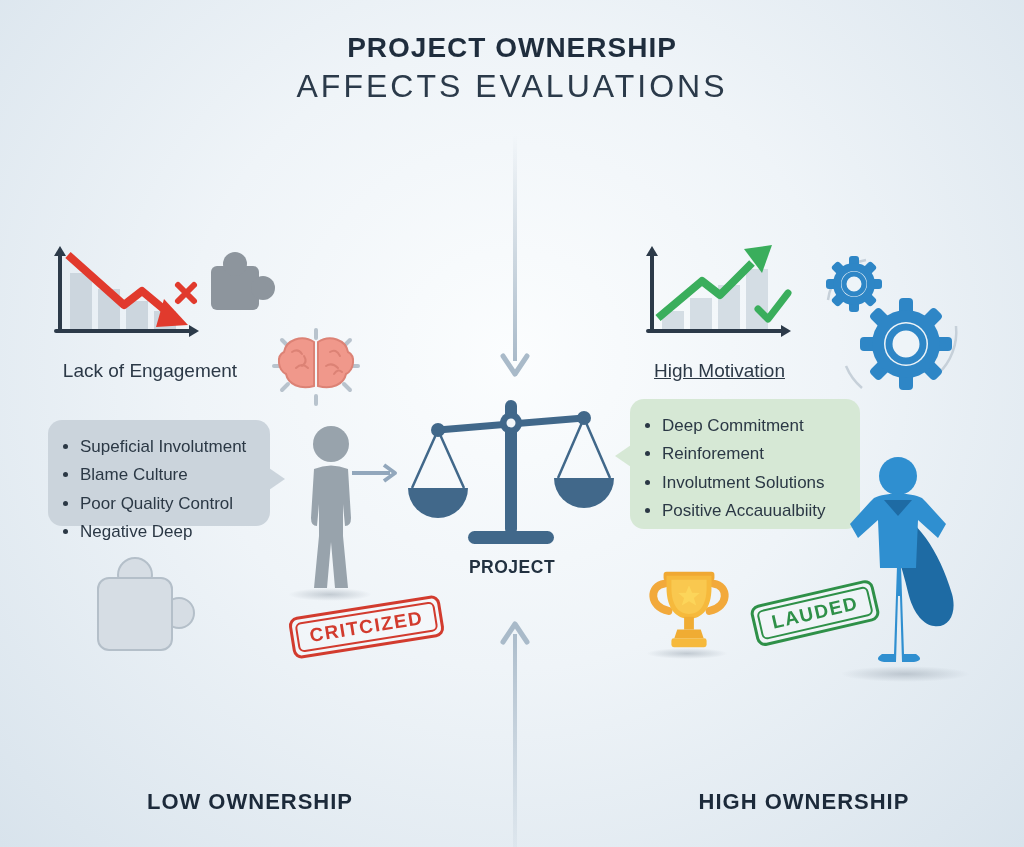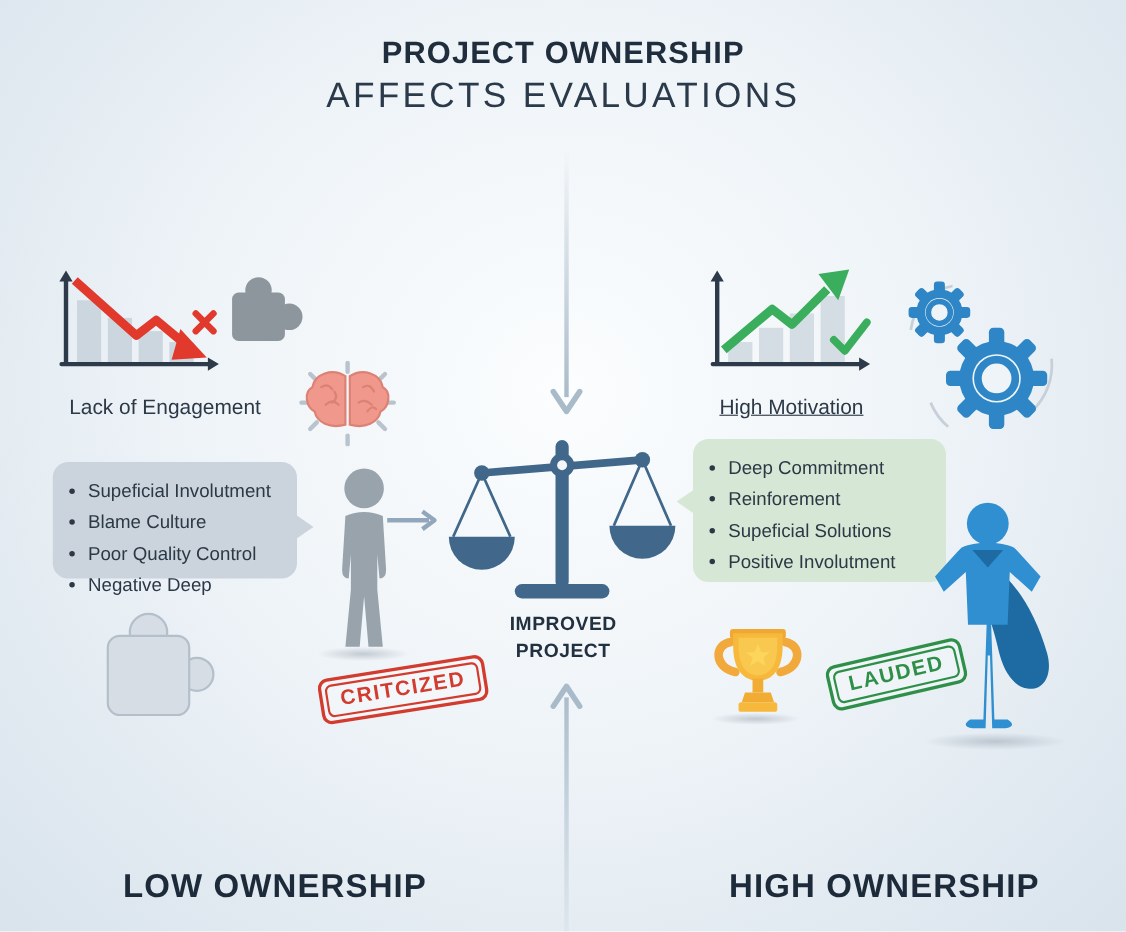--- a/index.html
+++ b/index.html
@@ -27,21 +27,21 @@
   .icon-caption{font-size:19px;color:#2c3947;text-align:center;}
   
   .outcome{text-align:center;font-weight:bold;font-size:17.5px;letter-spacing:.5px;color:#223140;line-height:1.35;}
   
   .stamp{font-weight:bold;font-size:19px;letter-spacing:1.5px;padding:7px 16px;
     border:3px solid currentColor;border-radius:9px;background:rgba(255,255,255,.25);}
   .stamp::before{content:"";position:absolute;inset:3px;border:2px solid currentColor;border-radius:6px;}
   .stamp-red{color:#d23b2e;transform:rotate(-9deg);}
   .stamp-green{color:#2e9048;transform:rotate(-13deg);}
   
-  .footer-label{font-size:30px;font-weight:bold;color:#1c2a3a;letter-spacing:1px;text-align:center;}
+  .footer-label{font-size:22px;font-weight:bold;color:#1c2a3a;letter-spacing:1px;text-align:center;}
   
   .shadow{background:radial-gradient(ellipse, rgba(140,152,164,.45) 0%, rgba(140,152,164,0) 70%);}
 </style>
 </head>
 <body>
 
 <div class="canvas">
 
   <div class="abs title">
     <div class="t1">PROJECT OWNERSHIP</div>
@@ -147,21 +147,20 @@
     <circle cx="105" cy="31" r="11" fill="#41688a"></circle>
     <circle cx="105" cy="31" r="4.5" fill="#f2f7fa"></circle>
     <g stroke="#41688a" stroke-width="2.5" fill="none">
       <path d="M32,38 L6,96 M32,38 L58,96"></path>
       <path d="M178,26 L152,86 M178,26 L204,86"></path>
     </g>
     <path d="M2,96 A30,30 0 0,0 62,96 Z" fill="#41688a"></path>
     <path d="M148,86 A30,30 0 0,0 208,86 Z" fill="#41688a"></path>
   </svg>
   <div class="abs outcome" style="left:427px;top:556px;width:170px;">
-    <div>IMPROVED</div>
     <div>PROJECT</div>
   </div>
 
   <div class="abs stamp stamp-red" style="left:290px;top:606px;">CRITCIZED</div>
 
   <svg class="abs" style="left:88px;top:550px;" width="118" height="112" viewBox="0 0 118 112">
     <g fill="#d6dde4" stroke="#b4bfc9" stroke-width="2">
       <circle cx="47" cy="25" r="17"></circle>
       <circle cx="91" cy="63" r="15"></circle>
       <rect x="10" y="28" width="74" height="72" rx="11"></rect>
@@ -221,22 +220,22 @@
       <circle cx="88" cy="96" r="34"></circle>
     </g>
     <circle cx="88" cy="96" r="22" fill="#eef4f8"></circle>
     <circle cx="88" cy="96" r="17" fill="none" stroke="#2e86c6" stroke-width="7"></circle>
   </svg>
 
   <div class="abs bubble bubble-green" style="left:630px;top:399px;width:230px;height:130px;">
     <ul>
       <li>Deep Commitment</li>
       <li>Reinforement</li>
-      <li>Supeficial Solutions</li>
-      <li>Positive Involutment</li>
+      <li>Involutment Solutions</li>
+      <li>Positive Accauualbiity</li>
     </ul>
   </div>
 
   <div class="abs shadow" style="left:646px;top:648px;width:82px;height:11px;"></div>
   <svg class="abs" style="left:645px;top:560px;" width="88" height="98" viewBox="0 0 90 100">
     <path d="M20,24 C4,26 4,48 24,52" stroke="#f2a93b" stroke-width="8" fill="none" stroke-linecap="round"></path>
     <path d="M70,24 C86,26 86,48 66,52" stroke="#f2a93b" stroke-width="8" fill="none" stroke-linecap="round"></path>
     <rect x="19" y="12" width="52" height="9" rx="3" fill="#f0a832"></rect>
     <path d="M22,16 H68 V28 C68,50 58,60 45,60 C32,60 22,50 22,28 Z" fill="#f6b93c"></path>
     <path d="M27,20 H63 V28 C63,47 55,55 45,55 C35,55 27,47 27,28 Z" fill="#f9c84f"></path>

